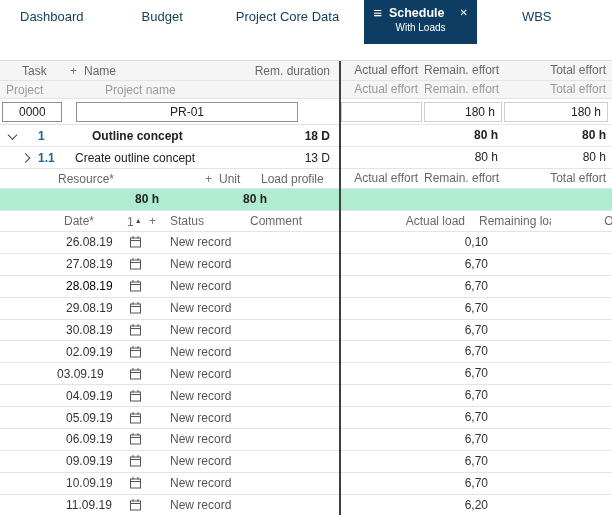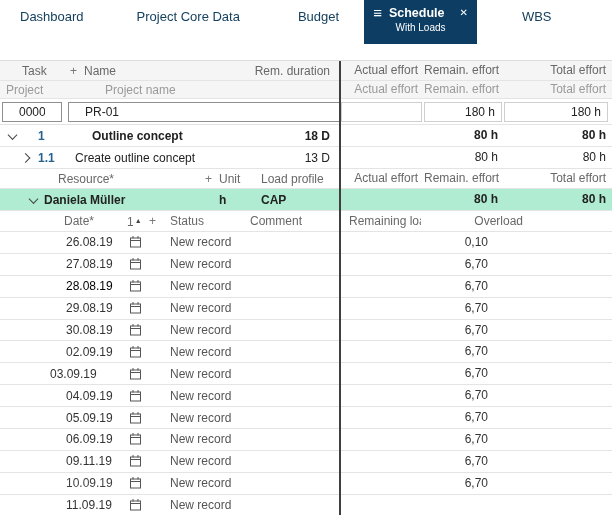--- a/index.html
+++ b/index.html
@@ -34,21 +34,21 @@
   .bold{font-weight:bold;}
   .tasknum{color:#27618f;font-weight:bold;}
   .status{color:#555;}
 
   .r-h1{height:20px;line-height:19px;background:#f5f5f5;}
   .r-h2{height:18px;line-height:17px;background:#f5f5f5;}
   .r-input{height:26px;line-height:25px;}
   .r-task{height:22px;line-height:21px;}
   .r-reshead{height:20px;line-height:19px;}
   .r-resource{height:22px;line-height:21px;background:var(--highlight,#b0ecd2);font-weight:bold;}
-  .r-loadhead{height:21px;line-height:20px;}
+  .r-loadhead{height:21px;line-height:20px;gap:47px;}
   .r-load{height:21.9px;line-height:21px;}
   .r-load .rc2{padding-right:16px;color:#333;}
   .r-loadhead .rc2{text-align:left;padding-left:8px;}
 
   .inpbox{position:absolute;top:3px;height:20px;box-sizing:border-box;border:1px solid #909090;
           background:#fff;padding:0 16px;color:#222;font-family:"Liberation Sans",sans-serif;font-size:12px;outline:none;}
   .r-input .right{gap:2px;}
   .r-input .rc{border:1px solid #cfcfcf;height:20px;line-height:18px;margin-top:3px;}
   .r-input .rc1{width:81px;}.r-input .rc2{width:78px;}.r-input .rc3{width:104px;}
 
@@ -59,22 +59,22 @@
   .cal{position:absolute;top:50%;transform:translateY(-50%);line-height:0;}
   .sort-arrow{font-size:7px;vertical-align:3px;color:#444;margin-left:1px;}
 </style>
 </head>
 <body>
 
 <div class="app">
 
   <div class="tabbar">
     <div class="tab" style="margin-left:20px">Dashboard</div>
+    <div class="tab" style="margin-left:58px">Budget</div>
     <div class="tab" style="margin-left:53px">Project Core Data</div>
-    <div class="tab" style="margin-left:58px">Budget</div>
     <div class="tab active" style="margin-left:25px">
       <div class="active-top">
         <span class="menu-icon">≡</span>
         <span class="active-label">Schedule</span>
         <span class="close-icon">✕</span>
       </div>
       <div class="active-sub">With Loads</div>
     </div>
     <div class="tab" style="margin-left:45px">WBS</div>
   </div>
@@ -103,21 +103,21 @@
       <div class="right">
         <div class="rc rc1 hdr2">Actual effort</div>
         <div class="rc rc2 hdr2">Remain. effort</div>
         <div class="rc rc3 hdr2">Total effort</div>
       </div>
     </div>
 
     <div class="row r-input">
       <div class="left">
         <input class="inpbox" style="left: 2px; width: 60px;" value="000000">
-        <input class="inpbox" style="left: 68px; width: 273px;" value="PR-01">
+        <input class="inpbox" style="left: 76px; width: 222px; text-align: center;" value="PR-01">
       </div>
       <div class="right">
         <div class="rc rc1"></div>
         <div class="rc rc2">180 h</div>
         <div class="rc rc3">180 h</div>
       </div>
     </div>
 
     <div class="row r-task">
       <div class="left">
@@ -155,42 +155,37 @@
         <span class="abs hdr" style="left:261px">Load profile</span>
       </div>
       <div class="right">
         <div class="rc rc1 hdr">Actual effort</div>
         <div class="rc rc2 hdr">Remain. effort</div>
         <div class="rc rc3 hdr">Total effort</div>
       </div>
     </div>
 
     <div class="row r-resource">
-      <div class="left">
-        <span class="abs chev chev-down" style="left:30px"></span>
-        <span class="abs" style="left:44px">Daniela Müller</span>
-        <span class="abs" style="left:219px">h</span>
-        <span class="abs" style="left:261px">CAP</span>
-      </div>
       <div class="right">
         <div class="rc rc1"></div>
         <div class="rc rc2">80 h</div>
         <div class="rc rc3">80 h</div>
       </div>
     </div>
 
     <div class="row r-loadhead">
       <div class="left">
         <span class="abs hdr" style="left:64px">Date*</span>
         <span class="abs" style="left:127px"><span class="hdr">1</span><span class="sort-arrow">▲</span></span>
         <span class="abs plus" style="left:149px">+</span>
         <span class="abs hdr" style="left:170px">Status</span>
         <span class="abs hdr" style="left:250px">Comment</span>
       </div>
       <div class="right">
+        <div class="rc rc1 hdr">Actual load</div>
         <div class="rc rc2 hdr">Remaining load</div>
         <div class="rc rc3 hdr">Overload</div>
       </div>
     </div>
 
     <div>
         <div class="row r-load">
           <div class="left">
             <span class="abs" style="left:66px;color:#333">26.08.19</span>
             <span class="cal" style="left:129px"><svg width="13" height="13" viewBox="0 0 13 13">
@@ -293,21 +288,21 @@
             <span class="abs" style="left:250px"></span>
           </div>
           <div class="right">
             <div class="rc rc1"></div>
             <div class="rc rc2">6,70</div>
             <div class="rc rc3"></div>
           </div>
         </div>
         <div class="row r-load">
           <div class="left">
-            <span class="abs" style="left:50px;color:#333">03.09.19</span>
+            <span class="abs" style="left:57px;color:#333">03.09.19</span>
             <span class="cal" style="left:129px"><svg width="13" height="13" viewBox="0 0 13 13">
                 <rect x="1.5" y="2.5" width="10" height="9" fill="none" stroke="#555"></rect>
                 <line x1="1.5" y1="5" x2="11.5" y2="5" stroke="#555"></line>
                 <line x1="4" y1="0.5" x2="4" y2="3" stroke="#555"></line>
                 <line x1="9" y1="0.5" x2="9" y2="3" stroke="#555"></line>
               </svg></span>
             <span class="abs status" style="left:170px">New record</span>
             <span class="abs" style="left:250px"></span>
           </div>
           <div class="right">
@@ -365,21 +360,21 @@
             <span class="abs" style="left:250px"></span>
           </div>
           <div class="right">
             <div class="rc rc1"></div>
             <div class="rc rc2">6,70</div>
             <div class="rc rc3"></div>
           </div>
         </div>
         <div class="row r-load">
           <div class="left">
-            <span class="abs" style="left:66px;color:#333">09.11.19</span>
+            <span class="abs" style="left:66px;color:#333">09.09.19</span>
             <span class="cal" style="left:129px"><svg width="13" height="13" viewBox="0 0 13 13">
                 <rect x="1.5" y="2.5" width="10" height="9" fill="none" stroke="#555"></rect>
                 <line x1="1.5" y1="5" x2="11.5" y2="5" stroke="#555"></line>
                 <line x1="4" y1="0.5" x2="4" y2="3" stroke="#555"></line>
                 <line x1="9" y1="0.5" x2="9" y2="3" stroke="#555"></line>
               </svg></span>
             <span class="abs status" style="left:170px">New record</span>
             <span class="abs" style="left:250px"></span>
           </div>
           <div class="right">
@@ -413,20 +408,21 @@
                 <rect x="1.5" y="2.5" width="10" height="9" fill="none" stroke="#555"></rect>
                 <line x1="1.5" y1="5" x2="11.5" y2="5" stroke="#555"></line>
                 <line x1="4" y1="0.5" x2="4" y2="3" stroke="#555"></line>
                 <line x1="9" y1="0.5" x2="9" y2="3" stroke="#555"></line>
               </svg></span>
             <span class="abs status" style="left:170px">New record</span>
             <span class="abs" style="left:250px"></span>
           </div>
           <div class="right">
             <div class="rc rc1"></div>
+            <div class="rc rc2">6,20</div>
             <div class="rc rc3"></div>
           </div>
         </div>
       </div>
 
     <div class="vdivider"></div>
   </div>
 </div>
 
 </body></html>

